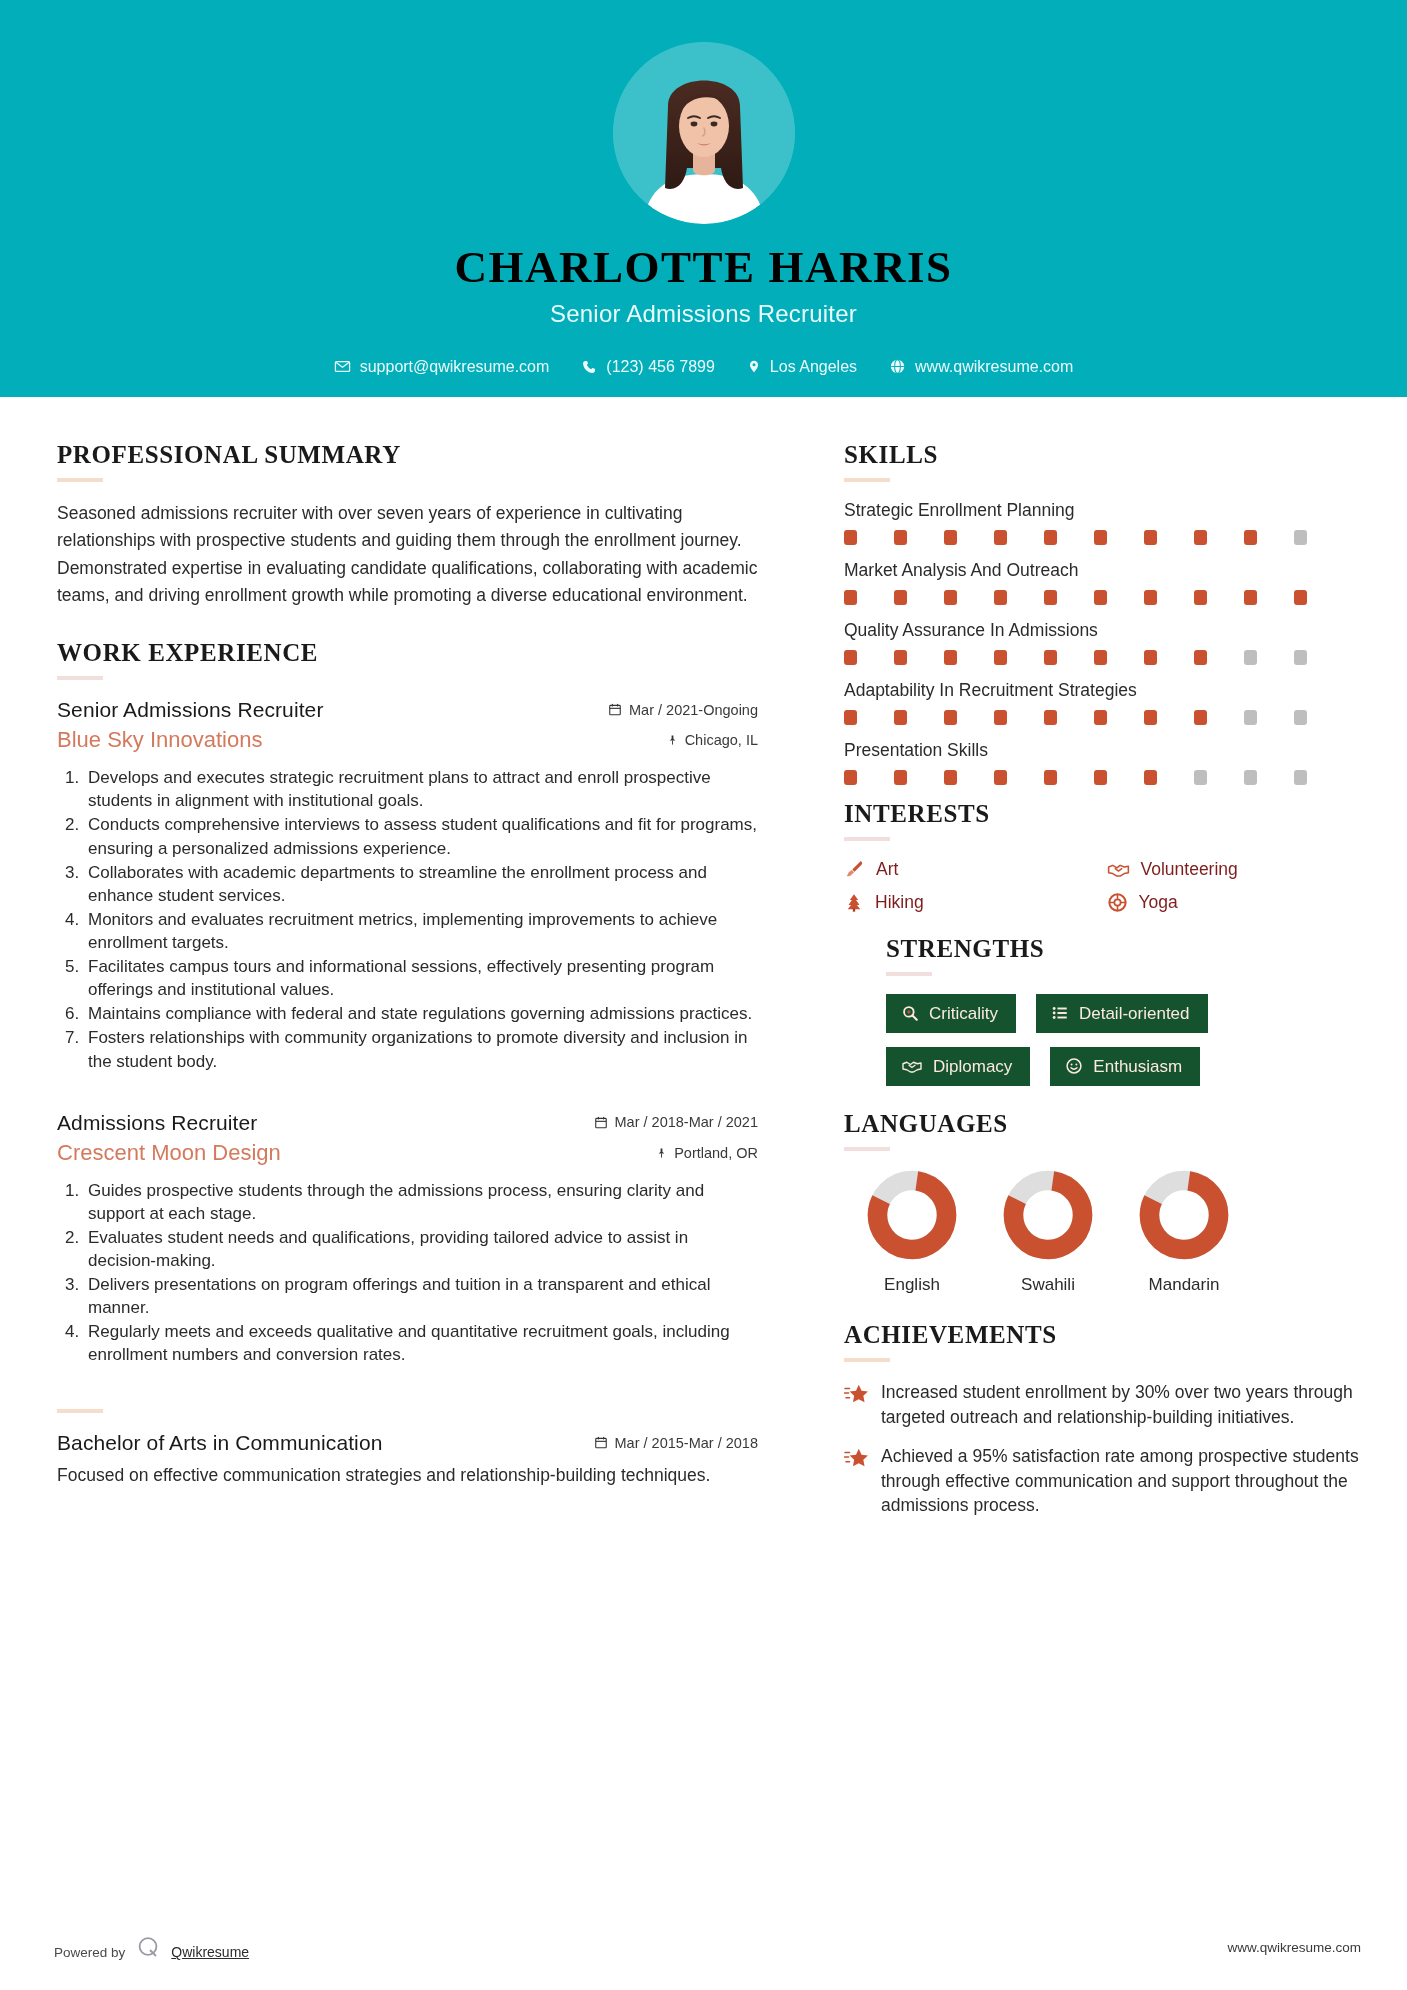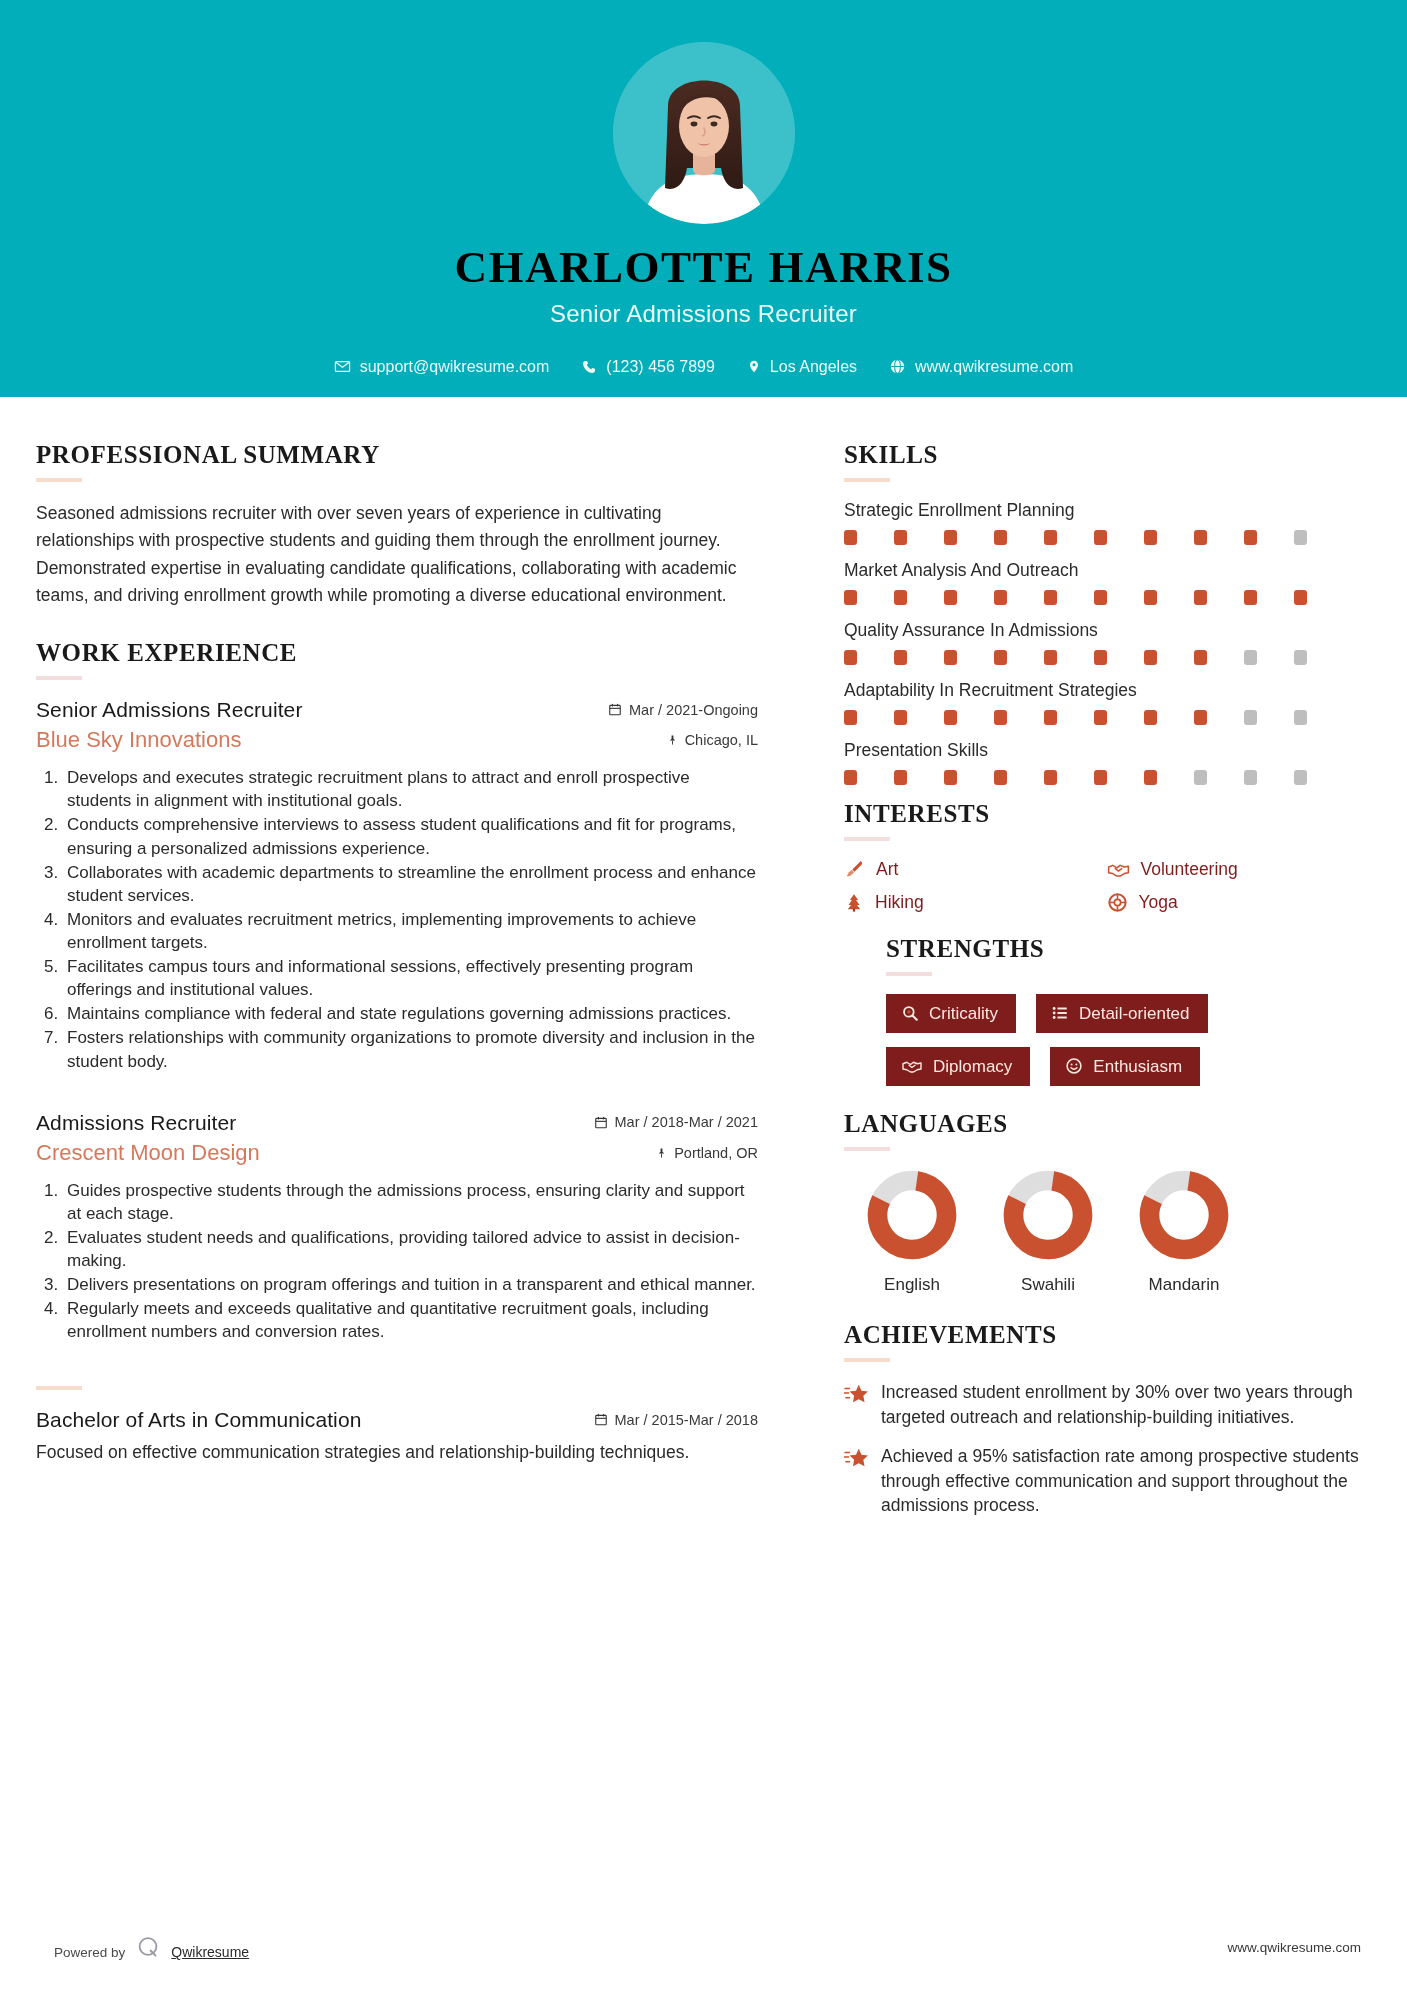--- a/index.html
+++ b/index.html
@@ -50,21 +50,21 @@
     align-items: center;
     gap: 0px;
     font-size: 16px;
     color: #ECFBFC;
   }
   .contact-item { display:flex; align-items:center; gap:9px; padding: 0 16px; }
   .contact-item svg { display:block; }
 
   
   .sheet { display: flex; padding: 0 0 0 0; }
-  .col-left { width: 800px; padding: 44px 42px 0 36px; }
+  .col-left { width: 800px; padding: 44px 42px 0 57px; }
   .col-right { width: 607px; padding: 44px 46px 0 44px; }
 
   
   .sec-title {
     font-family: "Liberation Serif", serif;
     font-weight: bold;
     font-size: 25px;
     letter-spacing: .6px;
     color: #1a1a1a;
     text-transform: uppercase;
@@ -152,21 +152,21 @@
     display: flex; align-items: center; gap: 11px;
     font-size: 17.5px; color: #7f1d1d;
   }
   .interest-item svg { display:block; flex: 0 0 auto; }
 
   
   .strength-wrap {
     display: flex; flex-wrap: wrap; gap: 14px 20px;
   }
   .strength-chip {
-    background: #7f1d1d;
+    background: #14532d;
     color: #FCE9DF;
     font-size: 17px;
     padding: 10px 18px 11px 15px;
     display: flex; align-items: center; gap: 10px;
     line-height: 1;
   }
   .strength-chip svg { display:block; }
 
   
   .lang-row { display: flex; gap: 0; }

